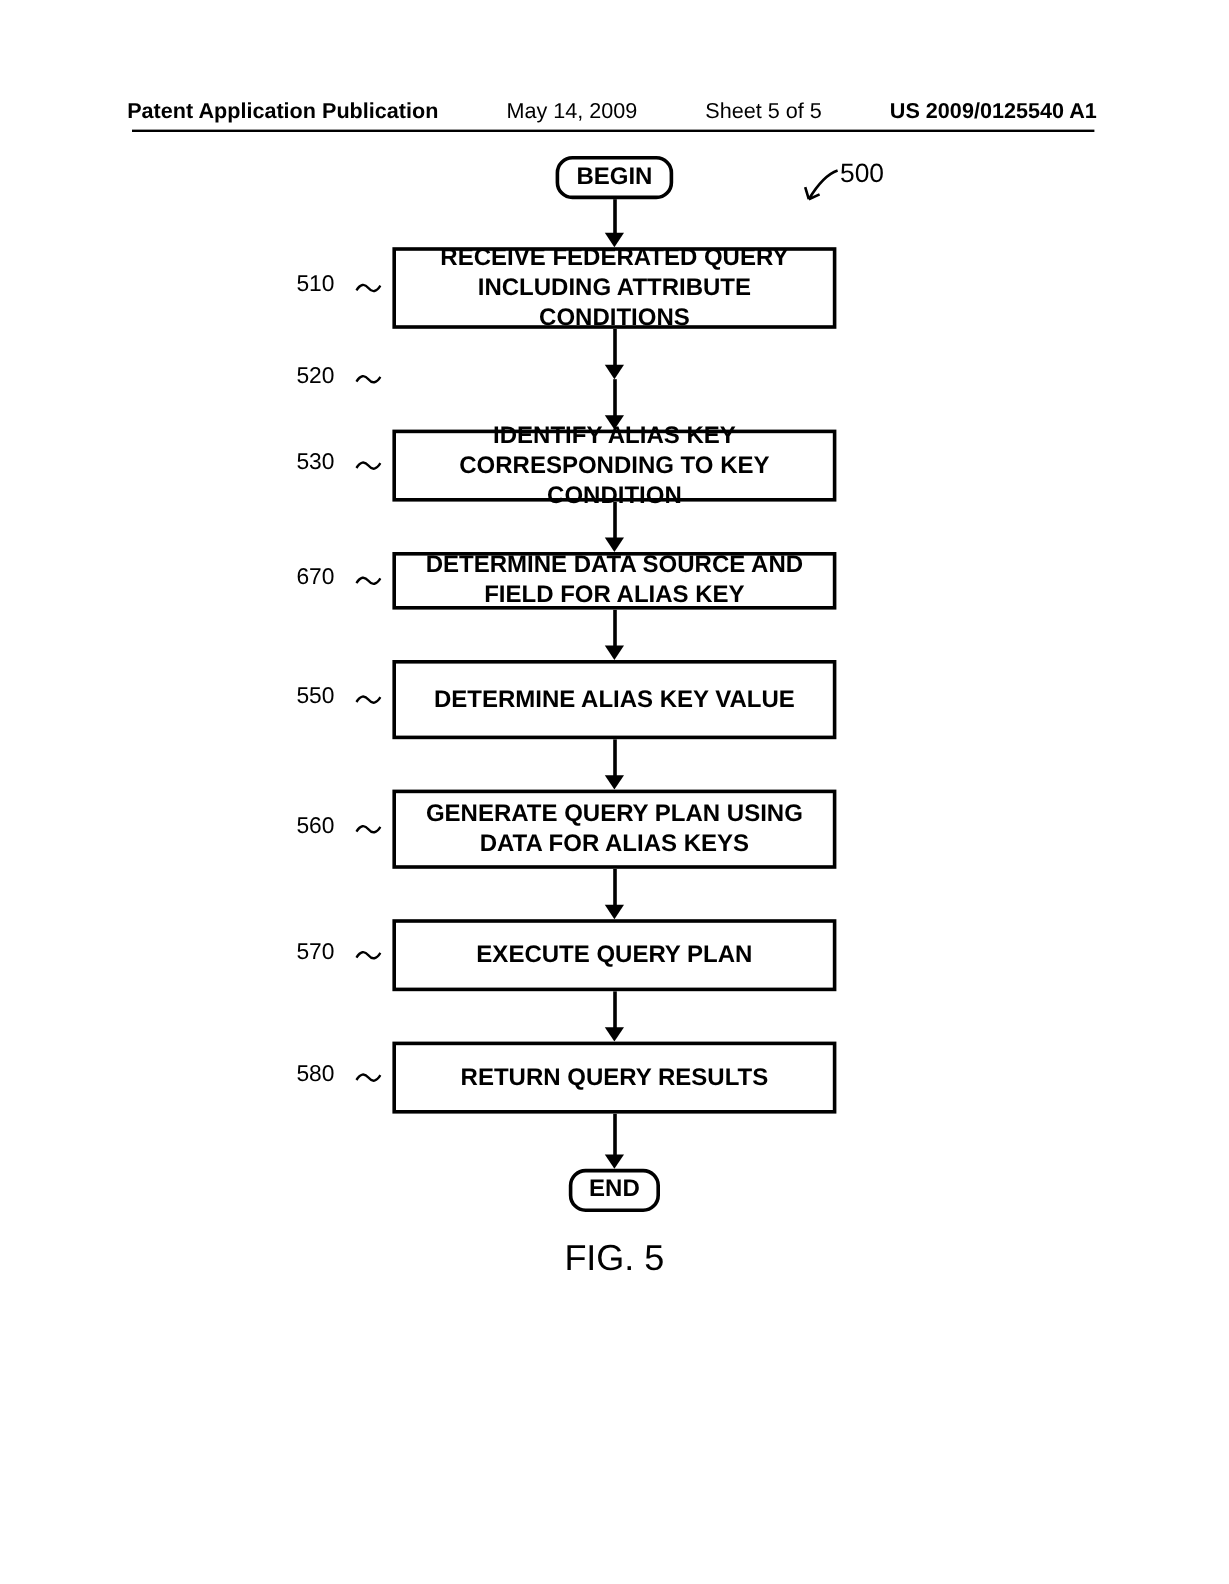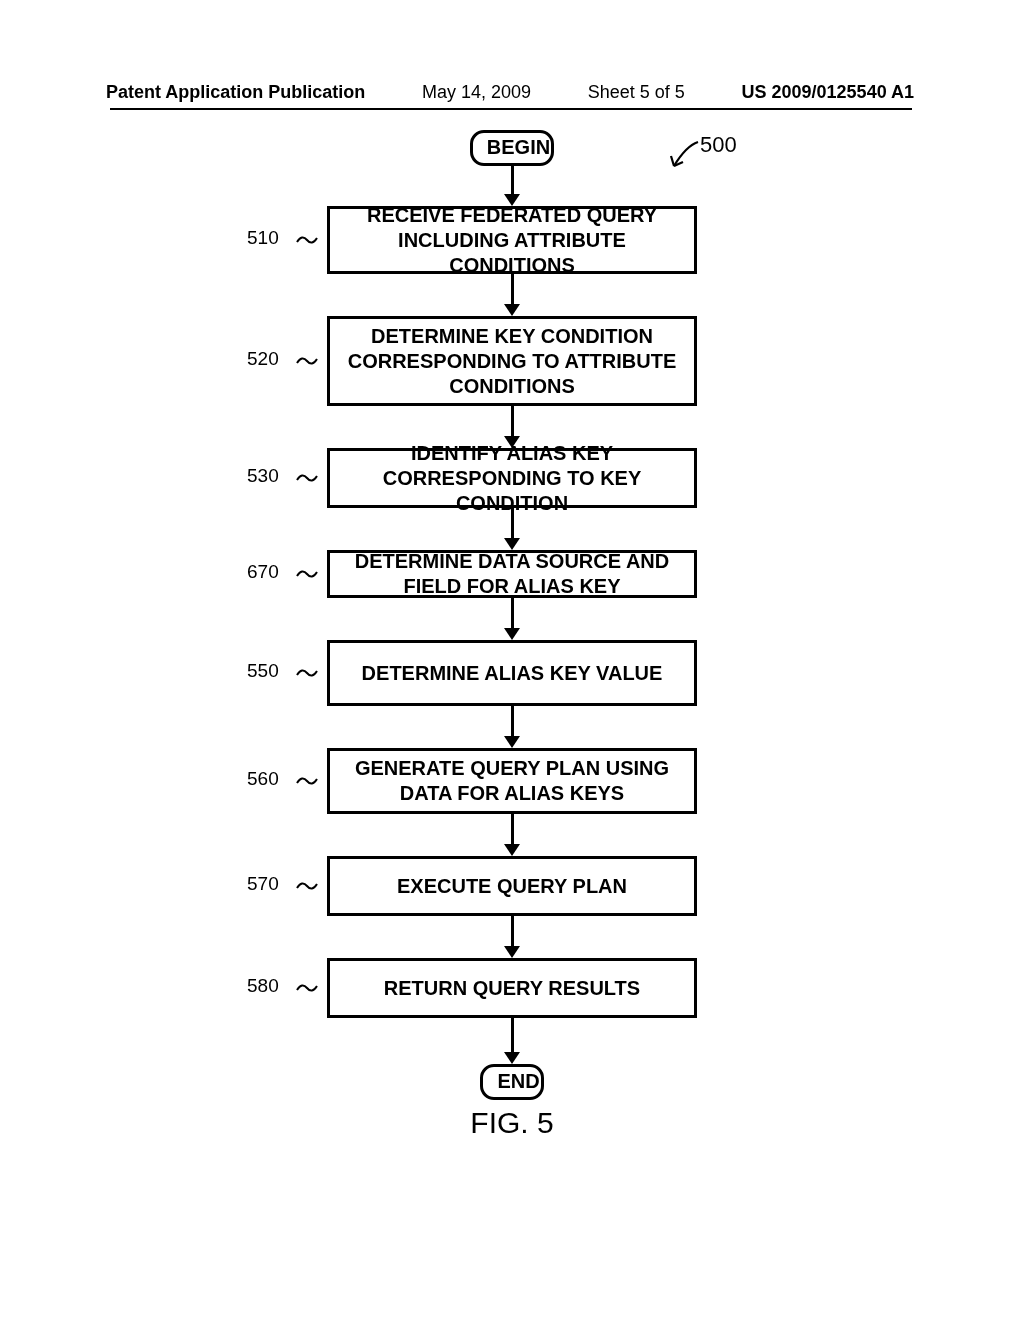--- a/index.html
+++ b/index.html
@@ -40,21 +40,21 @@
   .col {
     position: relative;
     width: 1024px;
     display: flex;
     flex-direction: column;
     align-items: center;
   }
   .begin, .end {
     border: 3px solid #000;
     border-radius: 14px;
-    padding: 3px 1px 4px 14px;
+    padding: 3px 14px 4px 14px;
     font-size: 20px;
     font-weight: bold;
     text-align: center;
     background: #fff;
   }
   .box {
     border: 3px solid #000;
     width: 370px;
     font-size: 20px;
     font-weight: bold;
@@ -102,21 +102,21 @@
     width: 0; height: 0;
     border-left: 8px solid transparent;
     border-right: 8px solid transparent;
     border-top: 12px solid #000;
     margin-top: -2px;
   }
   .fig-caption {
     font-size: 30px;
     font-weight: normal;
     text-align: center;
-    margin-top: 6px;
+    margin-top: 22px;
   }
   .ref-500 {
     position: absolute;
     top: 132px;
     left: 700px;
     font-size: 22px;
   }
   .ref-arrow {
     position: absolute;
     top: 138px;
@@ -169,23 +169,20 @@
     <div class="arrow">
       <div class="shaft" style="height:32px"></div>
         <div class="head"></div>
     </div>
 
     <div class="step-row">
       <span class="step-label">520</span>
       <span class="tilde"><svg viewBox="0 0 22 14">
             <path d="M1 9 Q6 1 11 7 Q16 13 21 5" stroke="#000" stroke-width="2" fill="none"></path>
           </svg></span>
-      <div class="box" style="height:90px">
-        <span>DETERMINE KEY CONDITION CORRESPONDING TO ATTRIBUTE CONDITIONS</span>
-      </div>
     </div>
 
     <div class="arrow">
       <div class="shaft" style="height:32px"></div>
         <div class="head"></div>
     </div>
 
     <div class="step-row">
       <span class="step-label">530</span>
       <span class="tilde"><svg viewBox="0 0 22 14">

